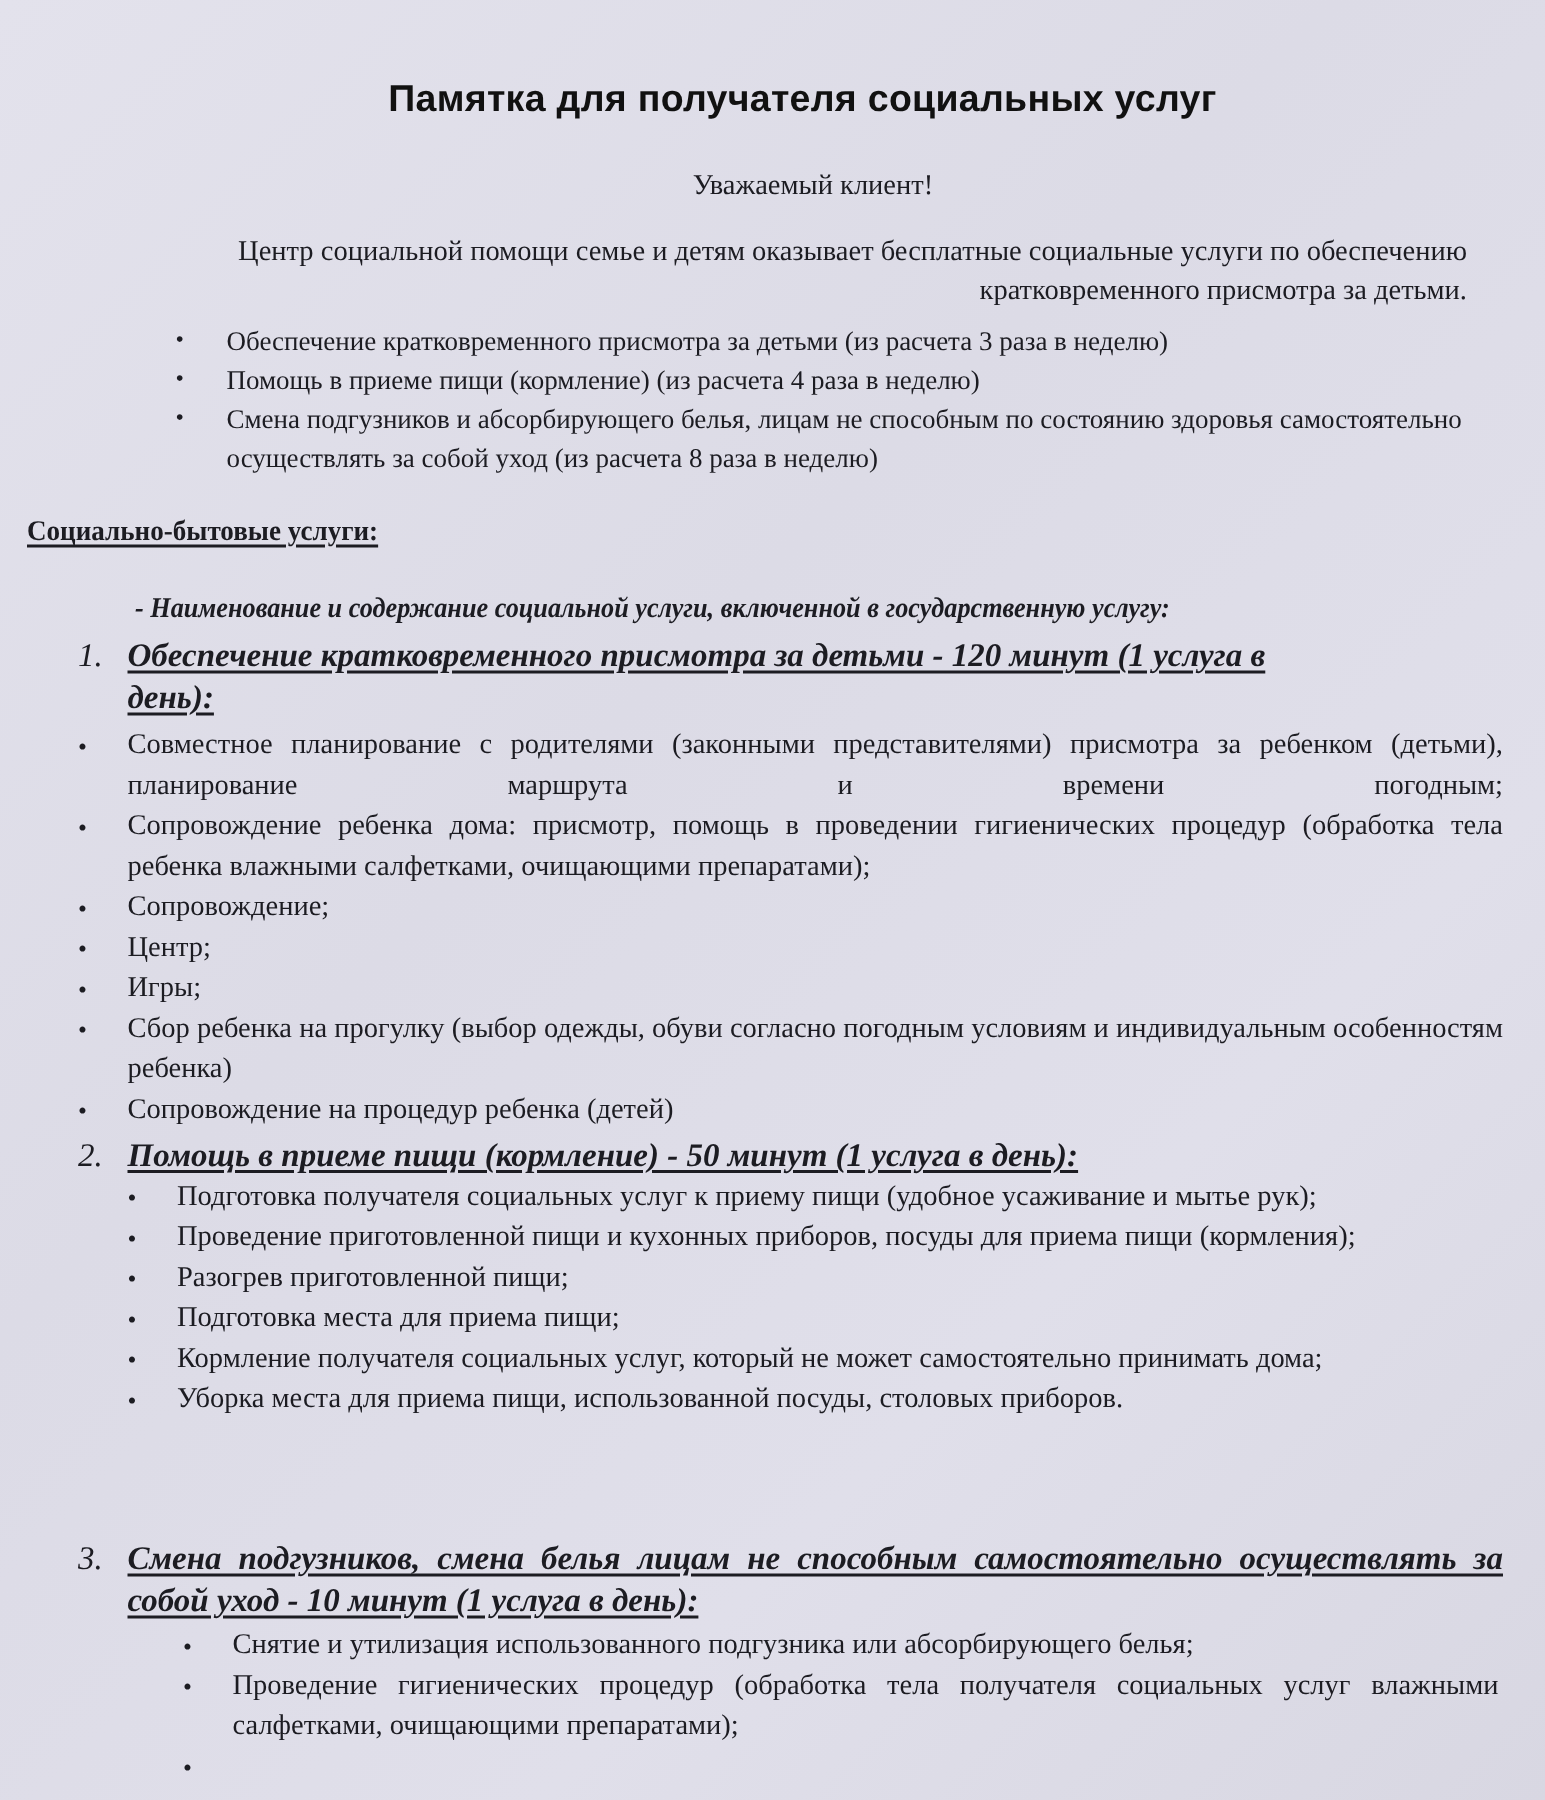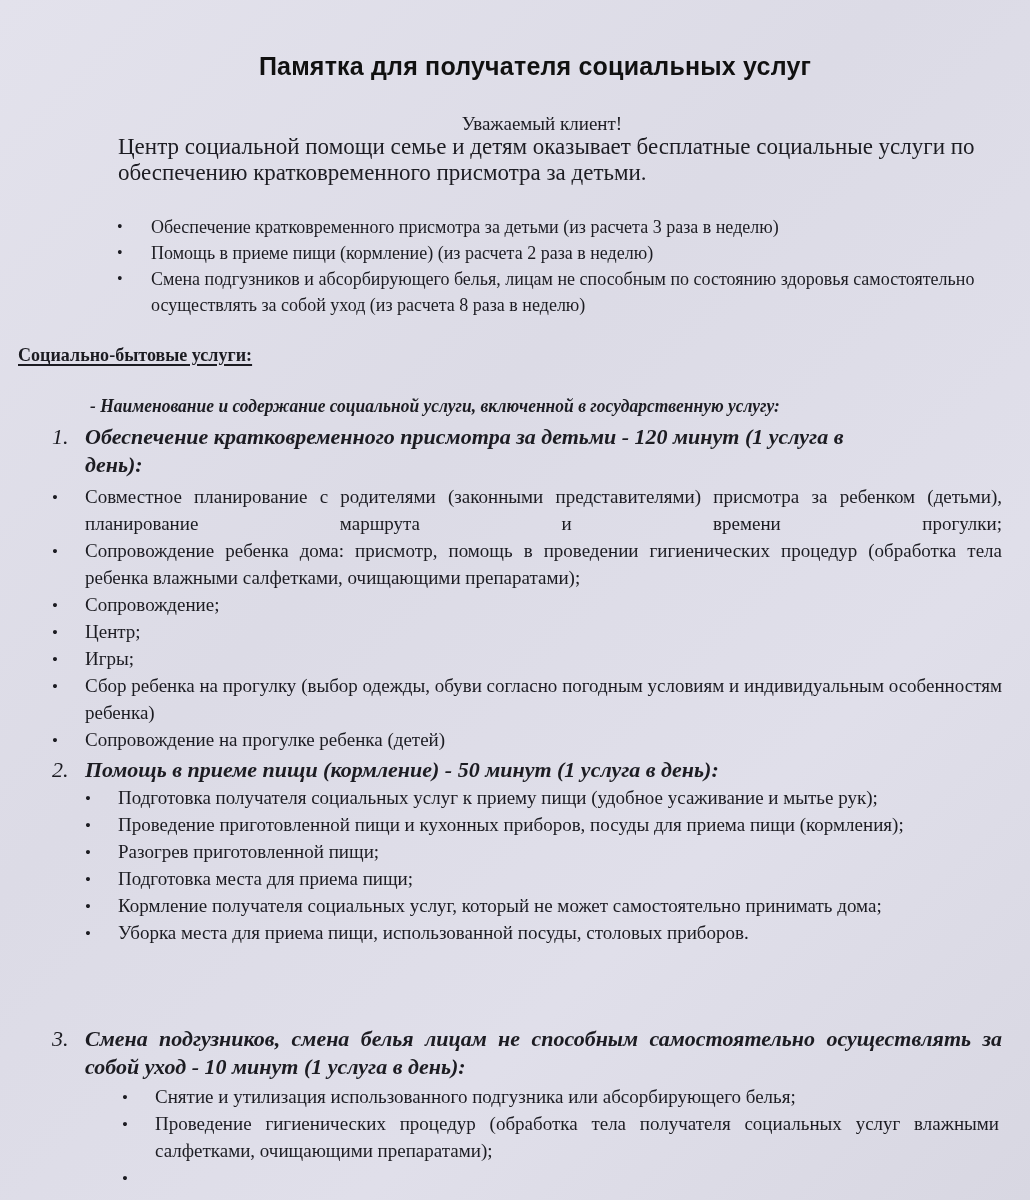--- a/index.html
+++ b/index.html
@@ -36,25 +36,25 @@
     .greeting {
       position: absolute;
       top: 113px;
       left: 0;
       width: 1084px;
       text-align: center;
       font-size: 19px;
     }
     .intro {
       position: absolute;
-      top: 134px;
+      top: 155px;
       left: 118px;
       width: 860px;
-      text-align: left;
-      font-size: 23px;
+      text-align: right;
+      font-size: 19px;
       line-height: 26px;
     }
     .intro-list {
       position: absolute;
       top: 214px;
       left: 117px;
       width: 870px;
       margin: 0;
       padding: 0;
       list-style: none;
@@ -104,20 +104,21 @@
     .numbered .num {
       position: absolute;
       left: 0;
       top: 0;
       font-style: italic;
       font-weight: normal;
     }
     .numbered .head {
       display: block;
       margin-left: 33px;
+      text-decoration: underline;
       text-decoration-thickness: 2px;
       text-underline-offset: 3px;
     }
     .n1 { top: 423px; left: 52px; width: 830px; }
     .n2 { top: 756px; left: 52px; width: 800px; }
     .n3 { top: 1025px; left: 52px; width: 950px; text-align: justify; text-align-last: left; }
     .n3 .head { text-align: justify; }
 
     .blist {
       position: absolute;
@@ -144,39 +145,39 @@
 <body>
 
 <div class="page">
 
   <div class="title">Памятка для получателя социальных услуг</div>
   <div class="greeting">Уважаемый клиент!</div>
   <div class="intro">Центр социальной помощи семье и детям оказывает бесплатные социальные услуги по обеспечению кратковременного присмотра за детьми.</div>
 
   <ul class="intro-list">
     <li><span class="bullet">•</span><span>Обеспечение кратковременного присмотра за детьми (из расчета 3 раза в неделю)</span></li>
-    <li><span class="bullet">•</span><span>Помощь в приеме пищи (кормление) (из расчета 2 раза в неделю)</span></li>
+    <li><span class="bullet">•</span><span>Помощь в приеме пищи (кормление) (из расчета 4 раза в неделю)</span></li>
     <li><span class="bullet">•</span><span>Смена подгузников и абсорбирующего белья, лицам не способным по состоянию здоровья самостоятельно осуществлять за собой уход (из расчета 8 раза в неделю)</span></li>
   </ul>
 
   <div class="section-heading">Социально-бытовые услуги:</div>
   <div class="sub-heading">- Наименование и содержание социальной услуги, включенной в государственную услугу:</div>
 
   <div class="numbered n1">
     <span class="num">1.</span>
     <span class="head">Обеспечение кратковременного присмотра за детьми - 120 минут (1 услуга в день):</span>
   </div>
   <ul class="blist b1">
-    <li class="wide-justify"><span class="bullet">•</span><span>Совместное планирование с родителями (законными представителями) присмотра за ребенком (детьми), планирование маршрута и времени прогулки;</span></li>
+    <li class="wide-justify"><span class="bullet">•</span><span>Совместное планирование с родителями (законными представителями) присмотра за ребенком (детьми), планирование маршрута и времени погодным;</span></li>
     <li><span class="bullet">•</span><span>Сопровождение ребенка дома: присмотр, помощь в проведении гигиенических процедур (обработка тела ребенка влажными салфетками, очищающими препаратами);</span></li>
     <li><span class="bullet">•</span><span>Сопровождение;</span></li>
     <li><span class="bullet">•</span><span>Центр;</span></li>
     <li><span class="bullet">•</span><span>Игры;</span></li>
     <li><span class="bullet">•</span><span>Сбор ребенка на прогулку (выбор одежды, обуви согласно погодным условиям и индивидуальным особенностям ребенка)</span></li>
-    <li><span class="bullet">•</span><span>Сопровождение на прогулке ребенка (детей)</span></li>
+    <li><span class="bullet">•</span><span>Сопровождение на процедур ребенка (детей)</span></li>
   </ul>
 
   <div class="numbered n2">
     <span class="num">2.</span>
     <span class="head">Помощь в приеме пищи (кормление) - 50 минут (1 услуга в день):</span>
   </div>
   <ul class="blist b2">
     <li><span class="bullet">•</span><span>Подготовка получателя социальных услуг к приему пищи (удобное усаживание и мытье рук);</span></li>
     <li><span class="bullet">•</span><span>Проведение приготовленной пищи и кухонных приборов, посуды для приема пищи (кормления);</span></li>
     <li><span class="bullet">•</span><span>Разогрев приготовленной пищи;</span></li>

